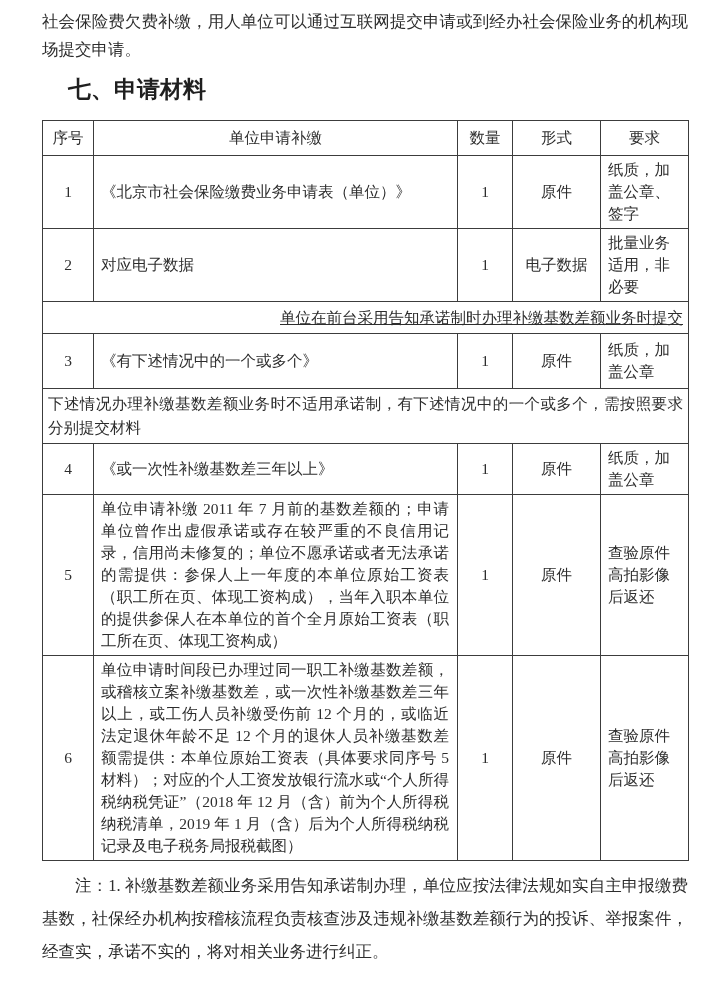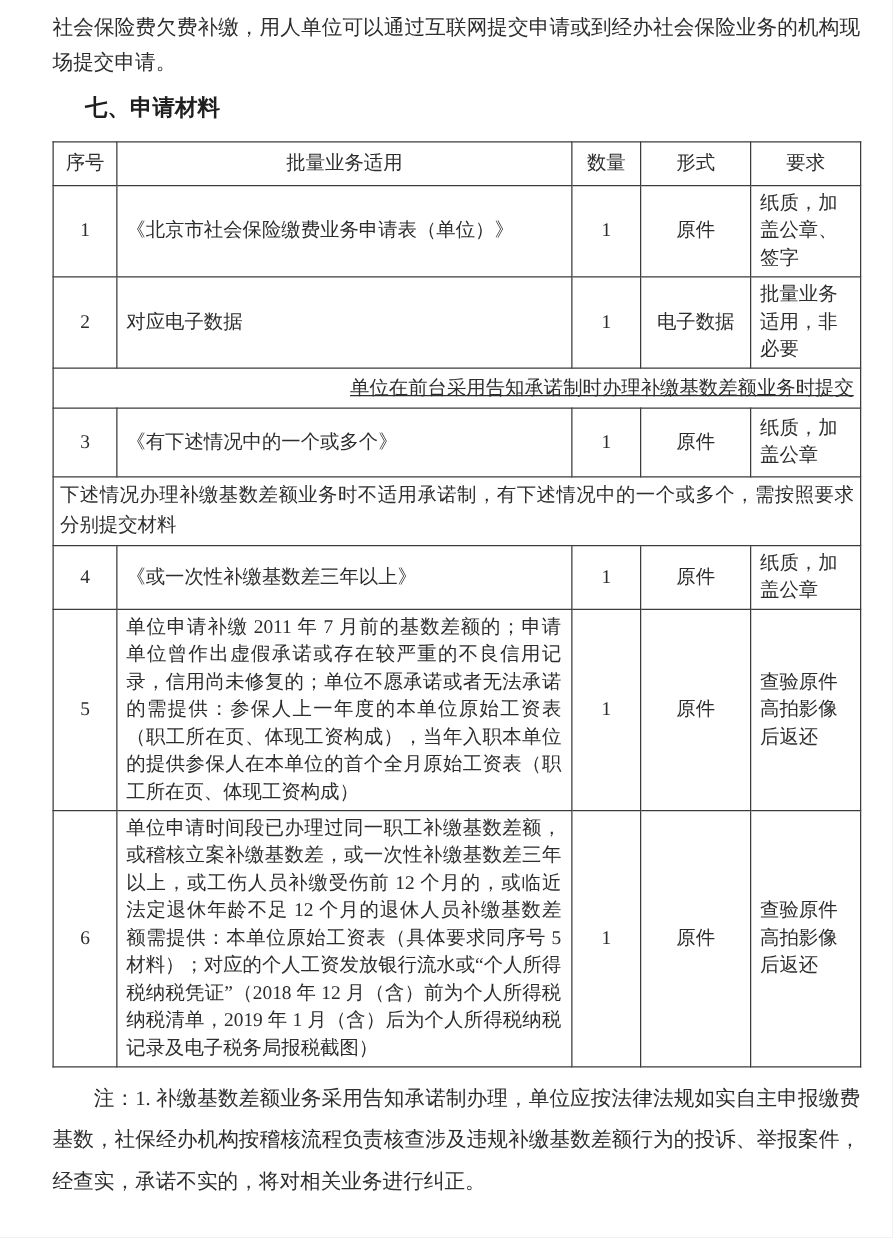--- a/index.html
+++ b/index.html
@@ -17,21 +17,21 @@
   }
   .para {
     font-size: 16.5px;
     line-height: 27.5px;
     text-align: justify;
     text-justify: inter-ideograph;
   }
   .para.indent { text-indent: 2em; }
   .heading {
     font-family: "Liberation Sans", "DejaVu Sans", sans-serif;
-    font-size: 18px;
+    font-size: 23px;
     font-weight: bold;
     color: #1f1f1f;
     padding-left: 26px;
     margin-top: 11px;
     margin-bottom: 13px;
   }
   .materials-table {
     width: 646px;
     margin-top: 15px;
     border-collapse: collapse;
@@ -88,21 +88,21 @@
     <colgroup>
       <col style="width:51px">
       <col style="width:364px">
       <col style="width:55px">
       <col style="width:88px">
       <col style="width:88px">
     </colgroup>
     <thead>
       <tr>
         <th>序号</th>
-        <th>批量业务适用</th>
+        <th>单位申请补缴</th>
         <th>数量</th>
         <th>形式</th>
         <th>要求</th>
       </tr>
     </thead>
     <tbody>
         <tr class="r0">
           <td class="center">1</td>
           <td class="name">《北京市社会保险缴费业务申请表（单位）》</td>
           <td class="center">1</td>

